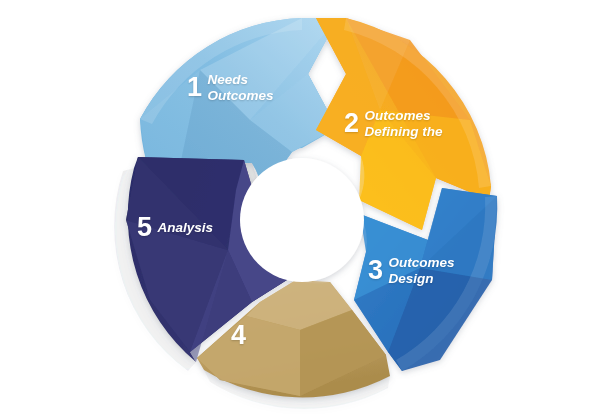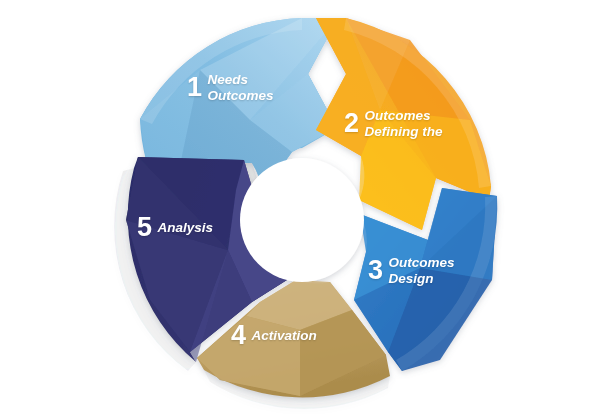--- a/index.html
+++ b/index.html
@@ -241,23 +241,20 @@
   <div class="seg-label" style="left:368px; top:255px;">
     <span class="seg-num">3</span>
     <span class="seg-text">
       <span>Outcomes</span>
       <span>Design</span>
     </span>
   </div>
 
   <div class="seg-label" style="left:231px; top:322px;">
     <span class="seg-num">4</span>
-    <span class="seg-text">
-      <span>Activation</span>
-    </span>
   </div>
 
   <div class="seg-label" style="left:137px; top:214px;">
     <span class="seg-num">5</span>
     <span class="seg-text">
       <span>Analysis</span>
     </span>
   </div>
 
 </div>

